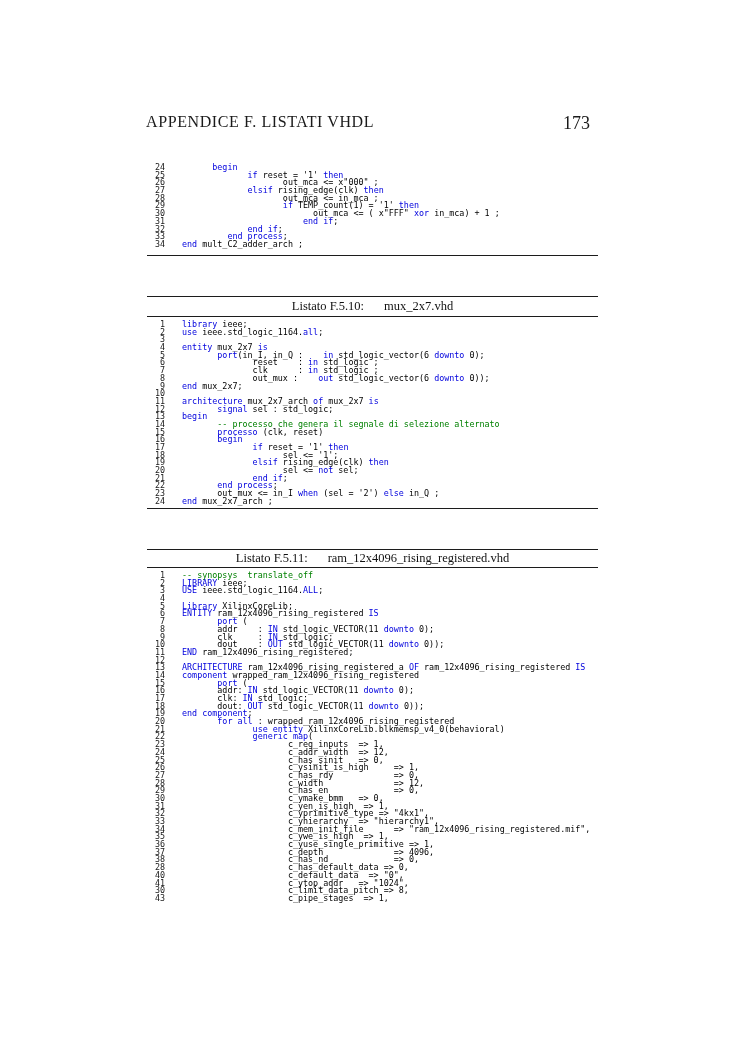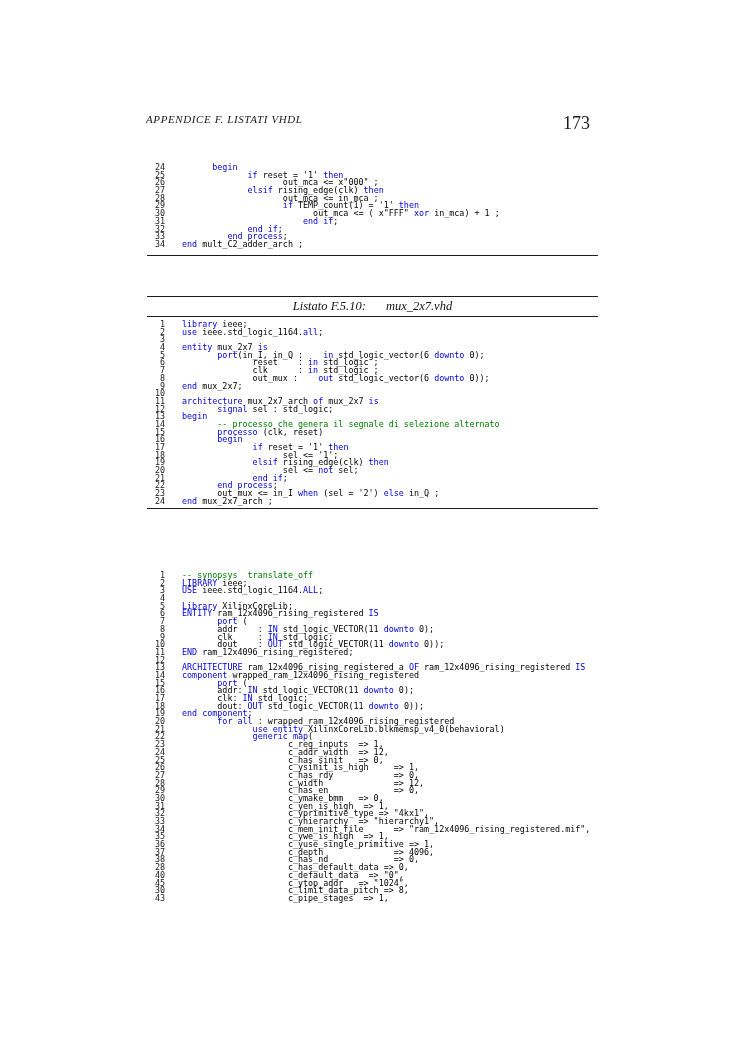--- a/index.html
+++ b/index.html
@@ -1,20 +1,20 @@
 <!DOCTYPE html>
 <html><head>
 <meta charset="utf-8">
 <style>
   html,body{margin:0;padding:0;background:#fff;}
   #page{position:relative;width:746px;height:1055px;background:#ffffff;overflow:hidden;
         font-family:"Liberation Serif",serif;color:#000;}
   
   #runhead{position:absolute;top:113px;left:146px;width:452px;height:17px;}
-  #head-title{position:absolute;left:0;top:0;font-style:italic;font-size:11px;letter-spacing:0.6px;color:#1a1a1a;}
+  #head-title{position:absolute;left:0;top:0;font-size:16px;letter-spacing:0.6px;color:#1a1a1a;}
   #head-page{position:absolute;right:8px;top:0;font-size:18px;color:#1a1a1a;}
   
   .hrule{position:absolute;left:147px;width:451px;height:0;border-top:1.6px solid #1c1c1c;}
   
   .capbox{position:absolute;left:147px;width:451px;border-top:1.6px solid #1c1c1c;border-bottom:1.6px solid #1c1c1c;
           text-align:center;font-size:12.5px;color:#111;}
   .capbox .gap{display:inline-block;width:20px;}
   
   .codeblock{position:absolute;left:133px;width:470px;margin-left:22px;}
   .crow{position:relative;height:7.7px;font-family:"DejaVu Sans Mono",monospace;
@@ -42,21 +42,21 @@
       <div class="crow"><span class="ln">28</span><span class="ct"><span>                    out_mca &lt;= in_mca ;</span></span></div>
       <div class="crow"><span class="ln">29</span><span class="ct"><span>                    </span><span class="k">if</span><span> TEMP_count(1) = '1' </span><span class="k">then</span></span></div>
       <div class="crow"><span class="ln">30</span><span class="ct"><span>                          out_mca &lt;= ( x"FFF" </span><span class="k">xor</span><span> in_mca) + 1 ;</span></span></div>
       <div class="crow"><span class="ln">31</span><span class="ct"><span>                        </span><span class="k">end if</span><span>;</span></span></div>
       <div class="crow"><span class="ln">32</span><span class="ct"><span>             </span><span class="k">end if</span><span>;</span></span></div>
       <div class="crow"><span class="ln">33</span><span class="ct"><span>         </span><span class="k">end process</span><span>;</span></span></div>
       <div class="crow"><span class="ln">34</span><span class="ct"><span class="k">end</span><span> mult_C2_adder_arch ;</span></span></div>
     </div>
   <div class="hrule" style="top:255px;"></div>
 
-  <div class="capbox" style="top:296px;height:19px;line-height:19px;font-style:italic;">
+  <div class="capbox" style="top:296px;height:19px;line-height:19px;">
     <span>Listato F.5.10:</span><span class="gap"></span><span>mux_2x7.vhd</span>
   </div>
   <div class="codeblock" style="top:321px;">
       <div class="crow"><span class="ln">1</span><span class="ct"><span class="k">library</span><span> ieee;</span></span></div>
       <div class="crow"><span class="ln">2</span><span class="ct"><span class="k">use</span><span> ieee.std_logic_1164.</span><span class="k">all</span><span>;</span></span></div>
       <div class="crow"><span class="ln">3</span><span class="ct"><span></span></span></div>
       <div class="crow"><span class="ln">4</span><span class="ct"><span class="k">entity</span><span> mux_2x7 </span><span class="k">is</span></span></div>
       <div class="crow"><span class="ln">5</span><span class="ct"><span>       </span><span class="k">port</span><span>(in_I, in_Q :    </span><span class="k">in</span><span> std_logic_vector(6 </span><span class="k">downto</span><span> 0);</span></span></div>
       <div class="crow"><span class="ln">6</span><span class="ct"><span>              reset    : </span><span class="k">in</span><span> std_logic ;</span></span></div>
       <div class="crow"><span class="ln">7</span><span class="ct"><span>              clk      : </span><span class="k">in</span><span> std_logic ;</span></span></div>
@@ -73,20 +73,23 @@
       <div class="crow"><span class="ln">18</span><span class="ct"><span>                    sel &lt;= '1';</span></span></div>
       <div class="crow"><span class="ln">19</span><span class="ct"><span>              </span><span class="k">elsif</span><span> rising_edge(clk) </span><span class="k">then</span></span></div>
       <div class="crow"><span class="ln">20</span><span class="ct"><span>                    sel &lt;= </span><span class="k">not</span><span> sel;</span></span></div>
       <div class="crow"><span class="ln">21</span><span class="ct"><span>              </span><span class="k">end if</span><span>;</span></span></div>
       <div class="crow"><span class="ln">22</span><span class="ct"><span>       </span><span class="k">end process</span><span>;</span></span></div>
       <div class="crow"><span class="ln">23</span><span class="ct"><span>       out_mux &lt;= in_I </span><span class="k">when</span><span> (sel = '2') </span><span class="k">else</span><span> in_Q ;</span></span></div>
       <div class="crow"><span class="ln">24</span><span class="ct"><span class="k">end</span><span> mux_2x7_arch ;</span></span></div>
     </div>
   <div class="hrule" style="top:508px;"></div>
 
+  <div class="capbox" style="top:549px;height:17px;line-height:17px;">
+    <span>Listato F.5.11:</span><span class="gap"></span><span>ram_12x4096_rising_registered.vhd</span>
+  </div>
   <div class="codeblock" style="top:572px;">
       <div class="crow"><span class="ln">1</span><span class="ct"><span class="c">-- synopsys  translate_off</span></span></div>
       <div class="crow"><span class="ln">2</span><span class="ct"><span class="k">LIBRARY</span><span> ieee;</span></span></div>
       <div class="crow"><span class="ln">3</span><span class="ct"><span class="k">USE</span><span> ieee.std_logic_1164.</span><span class="k">ALL</span><span>;</span></span></div>
       <div class="crow"><span class="ln">4</span><span class="ct"><span></span></span></div>
       <div class="crow"><span class="ln">5</span><span class="ct"><span class="k">Library</span><span> XilinxCoreLib;</span></span></div>
       <div class="crow"><span class="ln">6</span><span class="ct"><span class="k">ENTITY</span><span> ram_12x4096_rising_registered </span><span class="k">IS</span></span></div>
       <div class="crow"><span class="ln">7</span><span class="ct"><span>       </span><span class="k">port</span><span> (</span></span></div>
       <div class="crow"><span class="ln">8</span><span class="ct"><span>       addr    : </span><span class="k">IN</span><span> std_logic_VECTOR(11 </span><span class="k">downto</span><span> 0);</span></span></div>
       <div class="crow"><span class="ln">9</span><span class="ct"><span>       clk     : </span><span class="k">IN</span><span> std_logic;</span></span></div>
@@ -114,18 +117,18 @@
       <div class="crow"><span class="ln">31</span><span class="ct"><span>                     c_yen_is_high  =&gt; 1,</span></span></div>
       <div class="crow"><span class="ln">32</span><span class="ct"><span>                     c_yprimitive_type =&gt; "4kx1",</span></span></div>
       <div class="crow"><span class="ln">33</span><span class="ct"><span>                     c_yhierarchy  =&gt; "hierarchy1",</span></span></div>
       <div class="crow"><span class="ln">34</span><span class="ct"><span>                     c_mem_init_file      =&gt; "ram_12x4096_rising_registered.mif",</span></span></div>
       <div class="crow"><span class="ln">35</span><span class="ct"><span>                     c_ywe_is_high  =&gt; 1,</span></span></div>
       <div class="crow"><span class="ln">36</span><span class="ct"><span>                     c_yuse_single_primitive =&gt; 1,</span></span></div>
       <div class="crow"><span class="ln">37</span><span class="ct"><span>                     c_depth              =&gt; 4096,</span></span></div>
       <div class="crow"><span class="ln">38</span><span class="ct"><span>                     c_has_nd             =&gt; 0,</span></span></div>
       <div class="crow"><span class="ln">28</span><span class="ct"><span>                     c_has_default_data =&gt; 0,</span></span></div>
       <div class="crow"><span class="ln">40</span><span class="ct"><span>                     c_default_data  =&gt; "0",</span></span></div>
-      <div class="crow"><span class="ln">45</span><span class="ct"><span>                     c_ytop_addr   =&gt; "1024",</span></span></div>
+      <div class="crow"><span class="ln">41</span><span class="ct"><span>                     c_ytop_addr   =&gt; "1024",</span></span></div>
       <div class="crow"><span class="ln">30</span><span class="ct"><span>                     c_limit_data_pitch =&gt; 8,</span></span></div>
       <div class="crow"><span class="ln">43</span><span class="ct"><span>                     c_pipe_stages  =&gt; 1,</span></span></div>
     </div>
 
 </div>
 
 </body></html>

